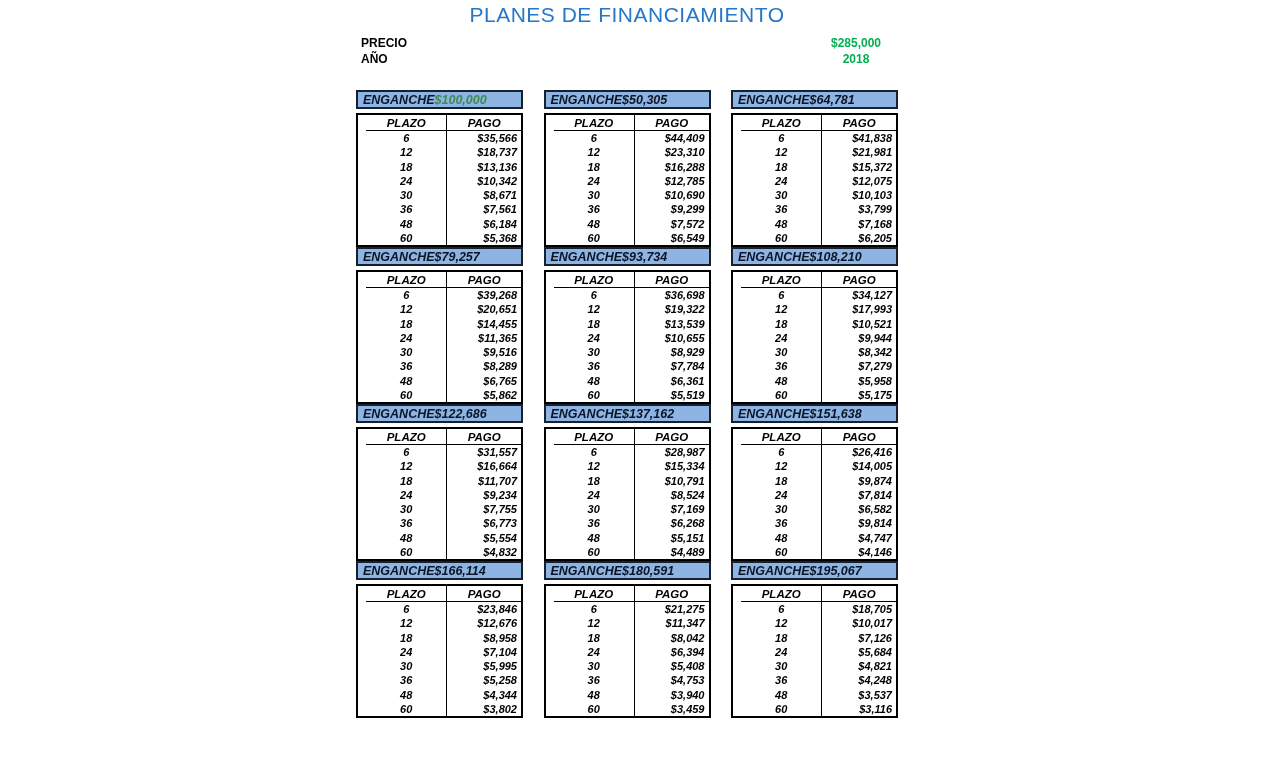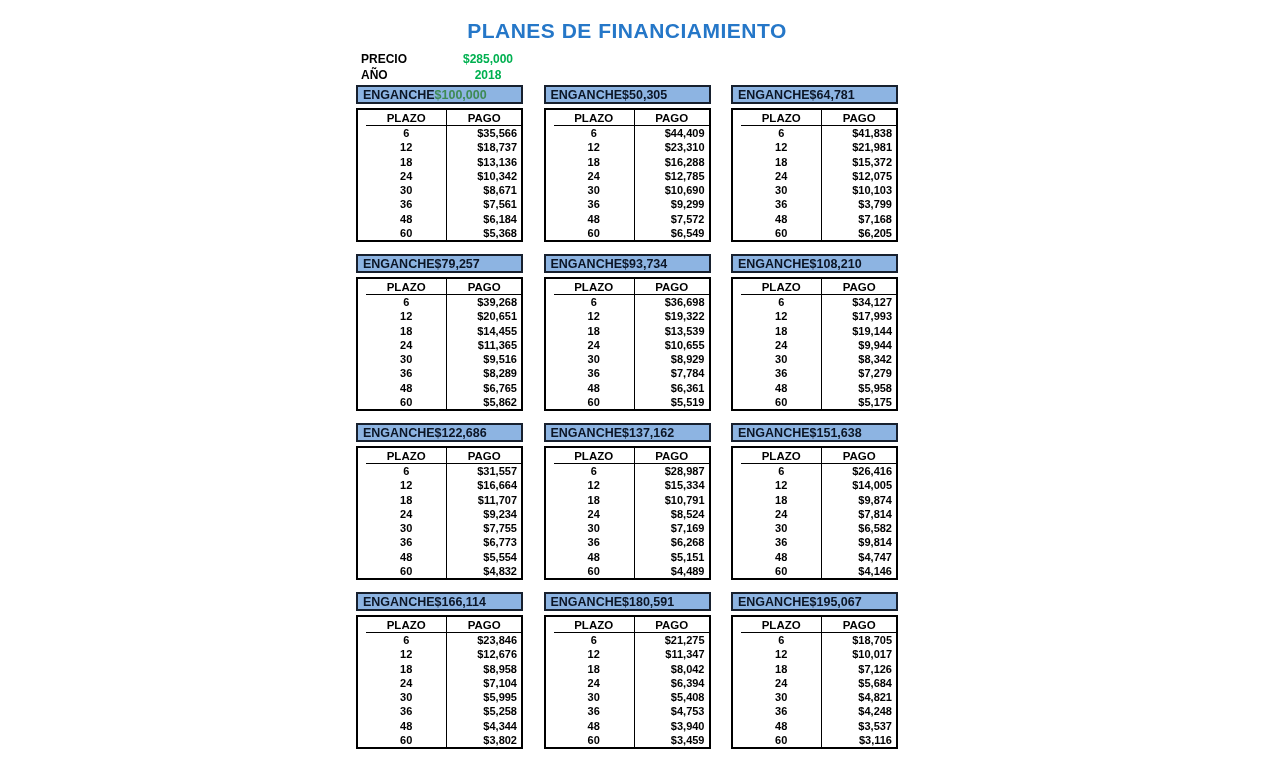--- a/index.html
+++ b/index.html
@@ -18,43 +18,44 @@
     background: #ffffff;
     font-family: "Liberation Sans", "DejaVu Sans", sans-serif;
     overflow: hidden;
   }
   .sheet {
     position: absolute;
     left: 356px; top: 0;
     width: 542px; height: 768px;
   }
   .page-title {
-    margin-top: 19px;
+    margin-top: 3px;
     text-align: center;
     font-size: 21px;
-    font-weight: 700;
+    font-weight: 400;
     letter-spacing: 0.5px;
     color: var(--title-blue);
   }
   .info-block { margin-top: 8px; }
-  .info-row { display: flex; height: 16px; align-items: center; }
+  .info-row { display: flex; height: 16px; align-items: center; justify-content: space-between; }
   .info-label {
     width: 90px; padding-left: 5px;
     font-size: 12px; font-weight: 700; color: var(--ink);
   }
   .info-value {
     width: 84px; text-align: center;
     font-size: 12px; font-weight: 700; color: var(--value-green);
   }
   .plans-grid {
-    margin-top: 2px;
+    margin-top: 23px;
     display: grid;
     grid-template-columns: 167px 167px 167px;
     justify-content: space-between;
-    row-gap: 12px;
+    row-gap: 0;
+    font-style: italic;
   }
   .plan-card { width: 167px; }
   .enganche-header {
     height: 19px;
     background: var(--header-fill);
     border: 2px solid var(--header-border);
     display: flex; align-items: center;
   }
   .enganche-label {
     padding-left: 5px;
@@ -370,21 +371,21 @@
             <div class="pt-row">
               <span class="cell plazo col-l">6</span>
               <span class="cell pago col-r">$34,127</span>
             </div>
             <div class="pt-row">
               <span class="cell plazo col-l">12</span>
               <span class="cell pago col-r">$17,993</span>
             </div>
             <div class="pt-row">
               <span class="cell plazo col-l">18</span>
-              <span class="cell pago col-r">$19,144</span>
+              <span class="cell pago col-r">$10,521</span>
             </div>
             <div class="pt-row">
               <span class="cell plazo col-l">24</span>
               <span class="cell pago col-r">$9,944</span>
             </div>
             <div class="pt-row">
               <span class="cell plazo col-l">30</span>
               <span class="cell pago col-r">$8,342</span>
             </div>
             <div class="pt-row">

